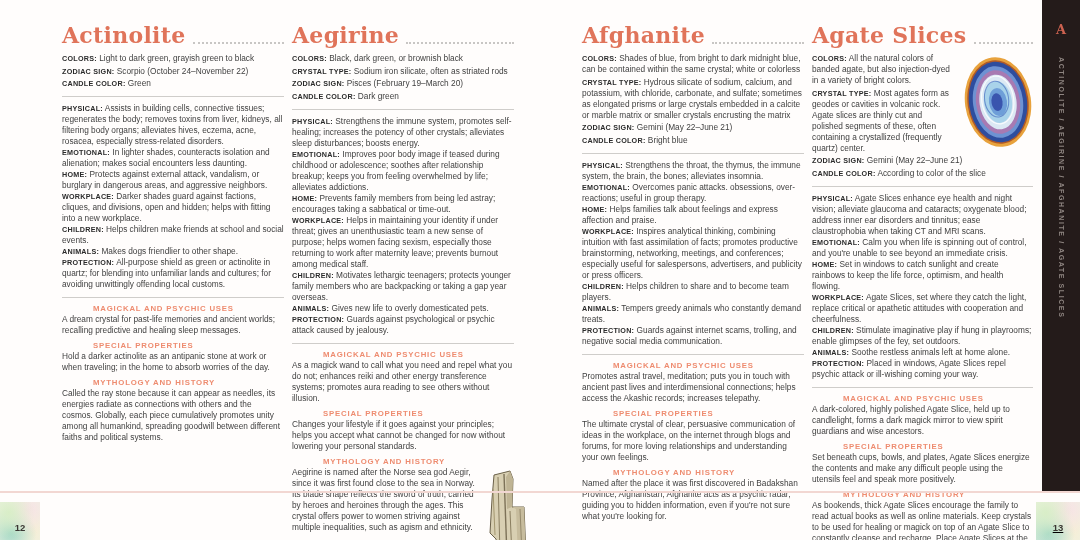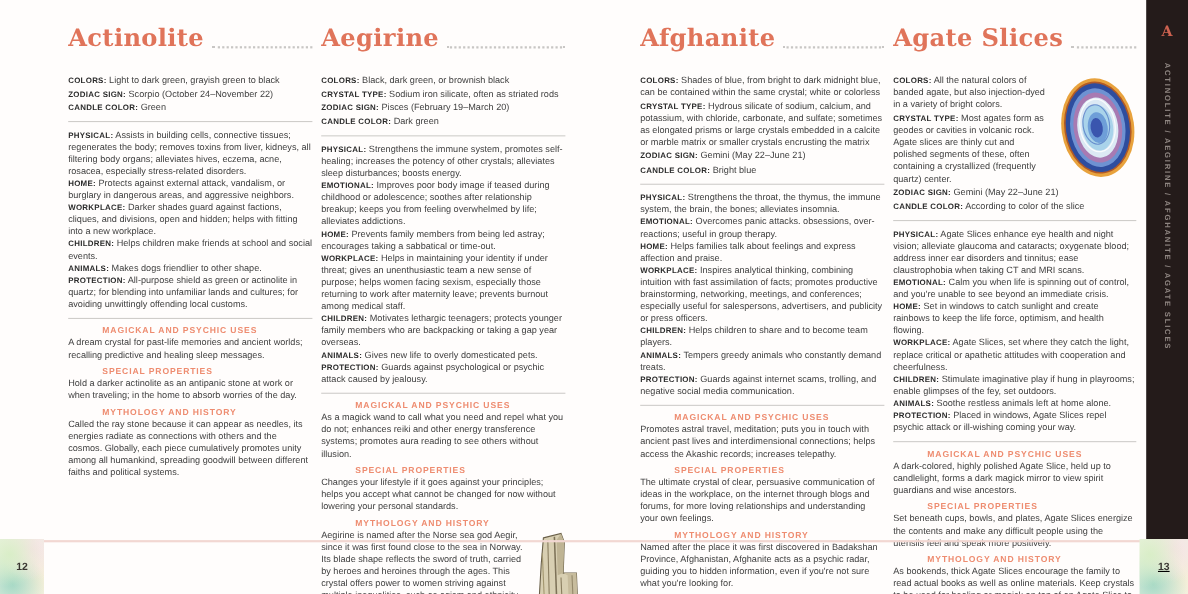--- a/index.html
+++ b/index.html
@@ -8,21 +8,21 @@
 
   .spread { position:absolute; inset:0; background:#fffdfc; }
 
   .col { position:absolute; top:24px; width:222px; }
   .col-1 { left:62px; }
   .col-2 { left:292px; }
   .col-3 { left:582px; }
   .col-4 { left:812px; width:221px; }
 
   h2.title { display:flex; align-items:flex-end; font-family:"DejaVu Serif", serif;
-             font-weight:bold; font-size:22px; color:#e0745a; letter-spacing:.3px; line-height:1; margin-bottom:21px; }
+             font-weight:bold; font-size:22px; color:#e0745a; letter-spacing:.3px; line-height:1; margin-bottom:7px; }
   h2.title .leader { flex:1; border-bottom:2px dotted #c8c6c4; margin:0 0 2px 7px; }
 
   .info p, .bodyblk p, .sections p { font-size:8.3px; line-height:11px; color:#3f3f3f; }
   .info p { margin-bottom:1.5px; }
   .lbl { font-weight:bold; font-size:7.2px; color:#2b2b2b; letter-spacing:.25px; }
 
   hr.rule { border:none; border-top:1px solid #cfcdca; margin:7px 0 6px; }
 
   .sections h3 { color:#ee8c70; font-weight:bold; font-size:7.8px; letter-spacing:.8px; margin:5px 0 1px;padding-left:31px; }
 
@@ -30,21 +30,21 @@
   .aeg-float { float:right; width:50px; height:92px; margin:2px -16px 0 5px; }
 
   .thumb-tab { position:absolute; top:0; right:0; width:38px; height:492px; background:#241b1a; }
   .tab-letter { display:block; text-align:center; margin-top:22px; font-family:"DejaVu Serif", serif;
                 font-weight:bold; font-size:13px; color:#cd6250; }
   .tab-index { display:block; writing-mode:vertical-rl; margin:20px auto 0; font-size:7px;
                letter-spacing:1.6px; color:#8e8581; font-weight:bold; }
 
   .footer-rule { position:absolute; left:0; top:491px; width:1080px; height:2px; background:#f2d7d2; }
 
-  .corner { position:absolute; bottom:0; height:50px; text-align:center; padding-top:15px; }
+  .corner { position:absolute; bottom:0; height:38px; text-align:center; padding-top:15px; }
   .corner-left { left:0; width:40px; }
   .corner-right { right:0; width:44px;text-decoration:underline; }
   .corner { background:
       radial-gradient(circle at 22% 28%, rgba(216,238,198,.95), rgba(216,238,198,0) 62%),
       radial-gradient(circle at 72% 18%, rgba(248,226,230,.95), rgba(248,226,230,0) 58%),
       radial-gradient(circle at 28% 82%, rgba(152,212,193,.85), rgba(152,212,193,0) 60%),
       radial-gradient(circle at 82% 72%, rgba(247,238,214,.95), rgba(247,238,214,0) 62%),
       #edf2e2; }
   .pagenum { font-size:9.5px; font-weight:bold; color:#3a3632; }
 </style>
@@ -59,20 +59,21 @@
       <span class="leader"></span>
     </h2>
     <div class="info">
       <p><span class="lbl">COLORS:</span> <span>Light to dark green, grayish green to black</span></p>
       <p><span class="lbl">ZODIAC SIGN:</span> <span>Scorpio (October 24–November 22)</span></p>
       <p><span class="lbl">CANDLE COLOR:</span> <span>Green</span></p>
     </div>
     <hr class="rule">
     <div class="bodyblk">
       <p><span class="lbl">PHYSICAL:</span> <span>Assists in building cells, connective tissues; regenerates the body; removes toxins from liver, kidneys, all filtering body organs; alleviates hives, eczema, acne, rosacea, especially stress-related disorders.</span></p>
+      <p><span class="lbl">EMOTIONAL:</span> <span>In lighter shades, counteracts isolation and alienation; makes social encounters less daunting.</span></p>
       <p><span class="lbl">HOME:</span> <span>Protects against external attack, vandalism, or burglary in dangerous areas, and aggressive neighbors.</span></p>
       <p><span class="lbl">WORKPLACE:</span> <span>Darker shades guard against factions, cliques, and divisions, open and hidden; helps with fitting into a new workplace.</span></p>
       <p><span class="lbl">CHILDREN:</span> <span>Helps children make friends at school and social events.</span></p>
       <p><span class="lbl">ANIMALS:</span> <span>Makes dogs friendlier to other shape.</span></p>
       <p><span class="lbl">PROTECTION:</span> <span>All-purpose shield as green or actinolite in quartz; for blending into unfamiliar lands and cultures; for avoiding unwittingly offending local customs.</span></p>
     </div>
     <hr class="rule">
     <div class="sections">
       <h3>MAGICKAL AND PSYCHIC USES</h3>
       <p>A dream crystal for past-life memories and ancient worlds; recalling predictive and healing sleep messages.</p>

